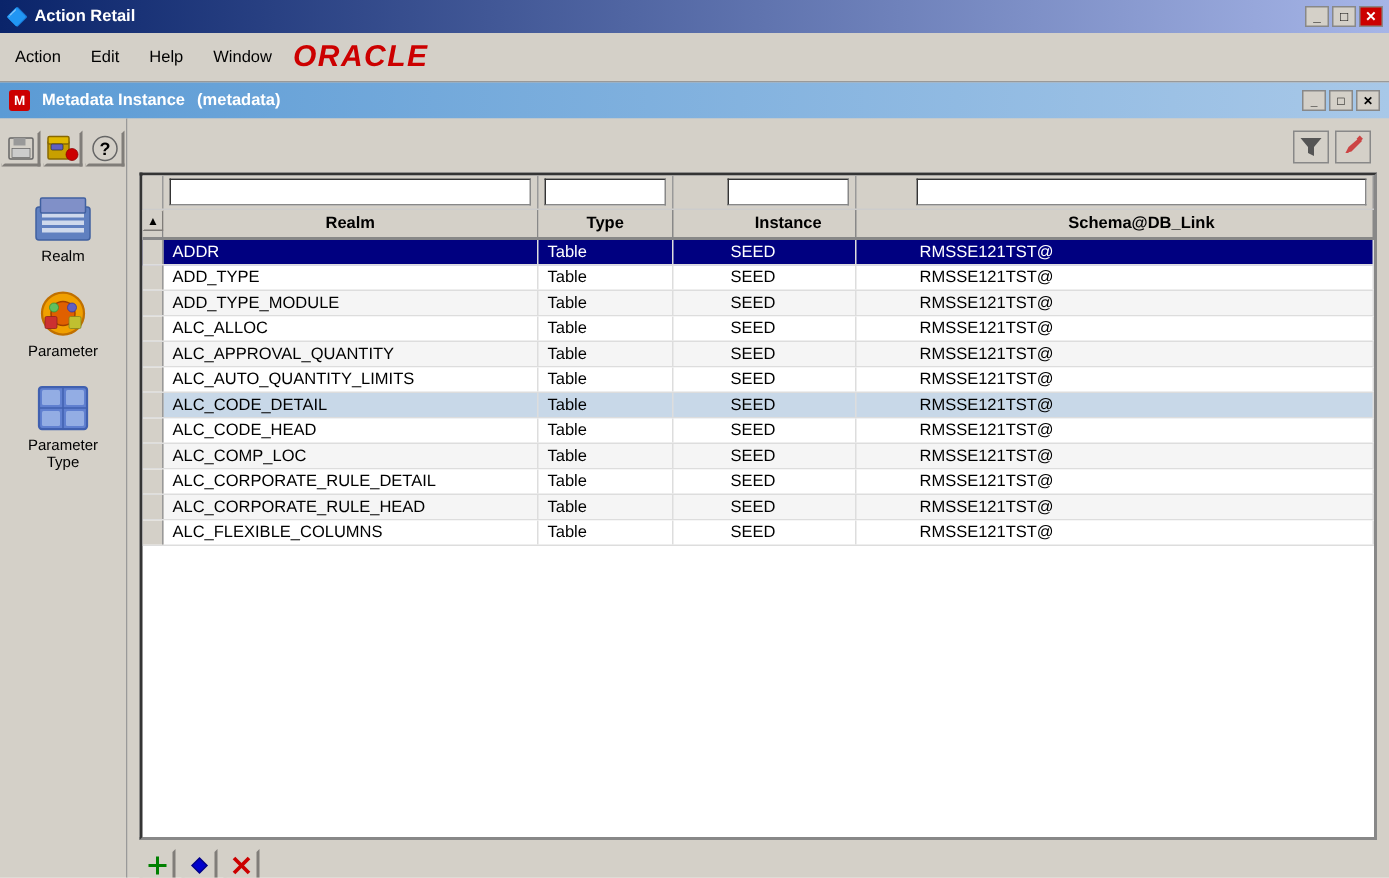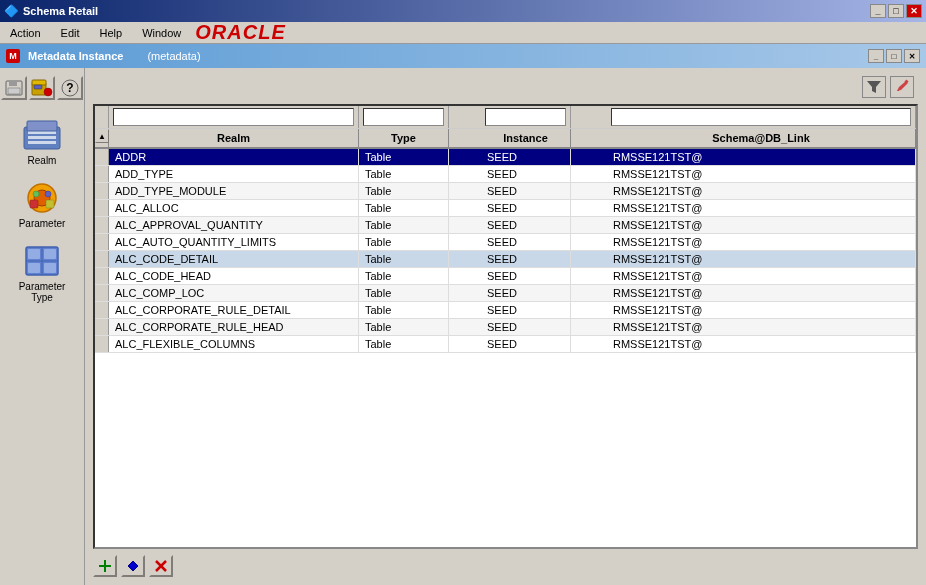--- a/index.html
+++ b/index.html
@@ -30,21 +30,21 @@
       background: #d4d0c8;
       border: 1px solid #888;
       font-size: 9px;
       display: flex; align-items: center; justify-content: center;
       cursor: pointer;
       color: #000;
     }
     
     .menu-bar {
       background: #d4d0c8;
-      height: 22px;
+      height: 33px;
       display: flex;
       align-items: center;
       padding: 0 4px;
       gap: 8px;
       border-bottom: 1px solid #999;
       text-align: center;
     }
     .menu-item {
       padding: 2px 6px;
       font-size: 11px;
@@ -230,21 +230,21 @@
       color: #cc0000;
       letter-spacing: 1px;
     }
   </style>
 </head>
 <body>
 
 <div class="title-bar">
   <div class="title-bar-left">
     <span style="font-size:12px;">🔷</span>
-    <span>Schema Retail</span>
+    <span>Action Retail</span>
   </div>
   <div class="title-bar-controls">
     <div class="title-bar-btn">_</div>
     <div class="title-bar-btn">□</div>
     <div class="title-bar-btn" style="background:#cc0000;color:white;">✕</div>
   </div>
 </div>
 
 <div class="menu-bar">
   <span class="menu-item">Action</span>
@@ -254,21 +254,21 @@
   <div class="oracle-logo-area">
     <span class="oracle-text">ORACLE</span>
   </div>
 </div>
 
 <div class="mdi-header">
   <div class="mdi-title-icon">
     <span>M</span>
   </div>
   <span>Metadata Instance</span>
-  <span style="font-weight:normal; margin-left:16px;">(metadata)</span>
+  <span style="font-weight:bold; margin-left:0;">(metadata)</span>
   <div class="mdi-controls">
     <div class="mdi-btn">_</div>
     <div class="mdi-btn">□</div>
     <div class="mdi-btn">✕</div>
   </div>
 </div>
 
 <div class="main-area">
 
   <div class="sidebar">

